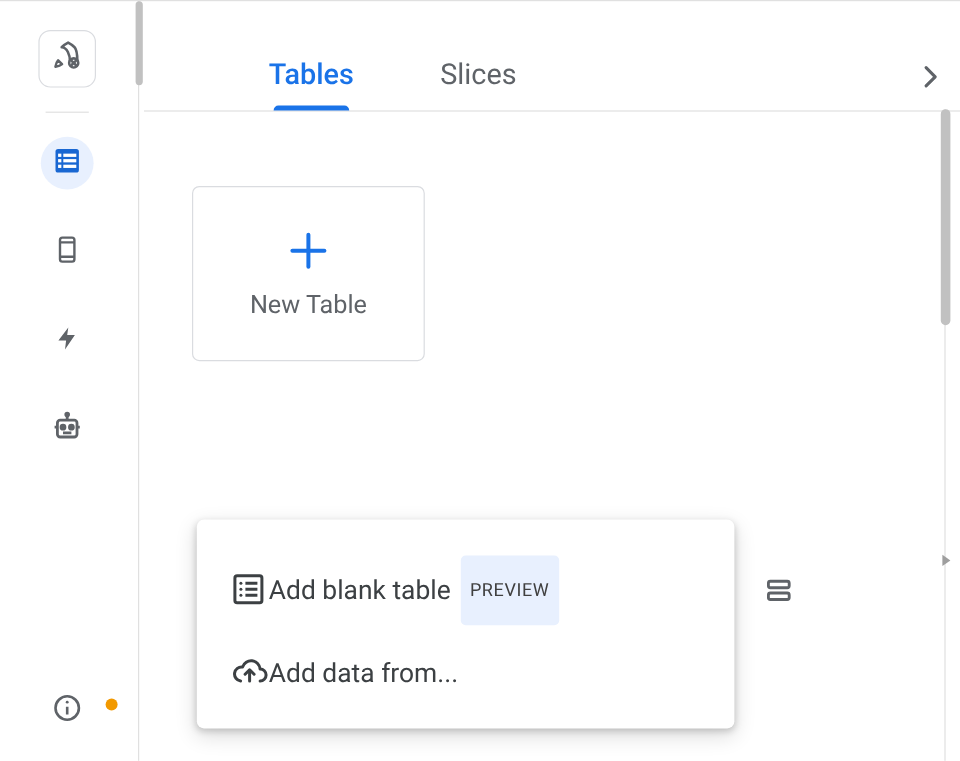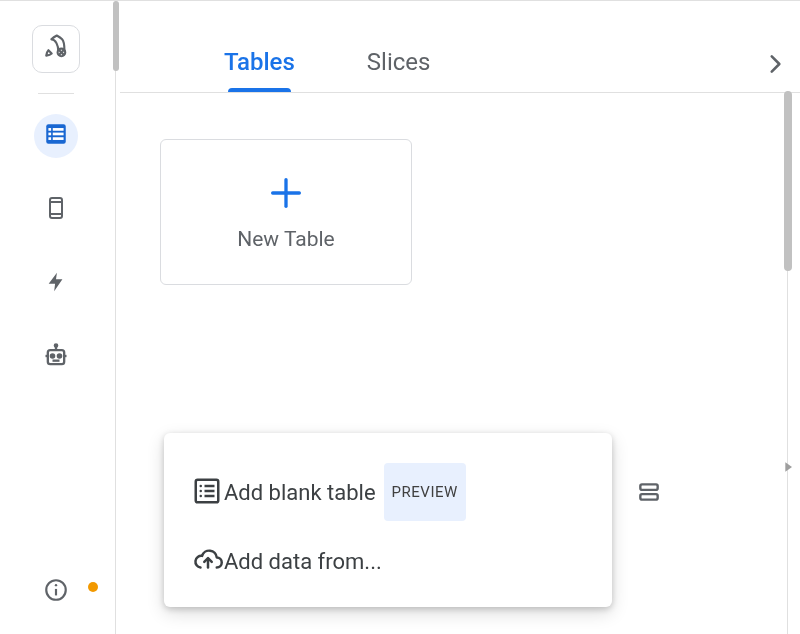--- a/index.html
+++ b/index.html
@@ -98,20 +98,21 @@
     background: #c1c1c1;
     border-radius: 3px;
   }
   
   .main {
     flex: 1;
     display: flex;
     flex-direction: column;
     padding-top: 42px;
     position: relative;
+    gap: 16px;
   }
   .tabs {
     display: flex;
     align-items: center;
     gap: 72px;
     padding-left: 104px;
     border-bottom: 1px solid #e0e0e0;
     height: 50px;
     position: relative;
   }
@@ -153,21 +154,21 @@
     display: inline-block;
     vertical-align: middle;
     color: #1a73e8;
     margin-left: 2px;
   }
   
   .card-area {
     padding: 46px 0 0 40px;
   }
   .new-table-card {
-    width: 252px;
+    width: 194px;
     height: 146px;
     border: 1px solid #dadce0;
     border-radius: 6px;
     display: flex;
     flex-direction: column;
     align-items: center;
     justify-content: center;
     gap: 10px;
     cursor: pointer;
   }

